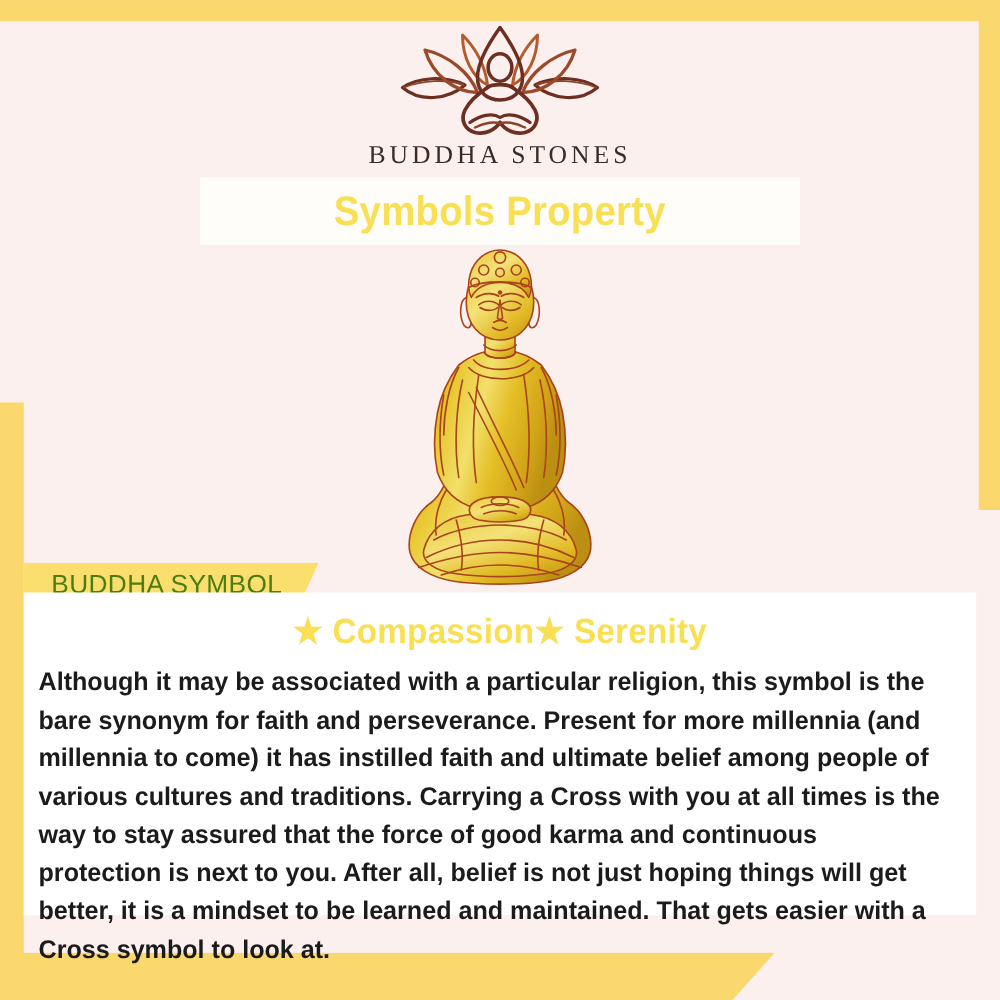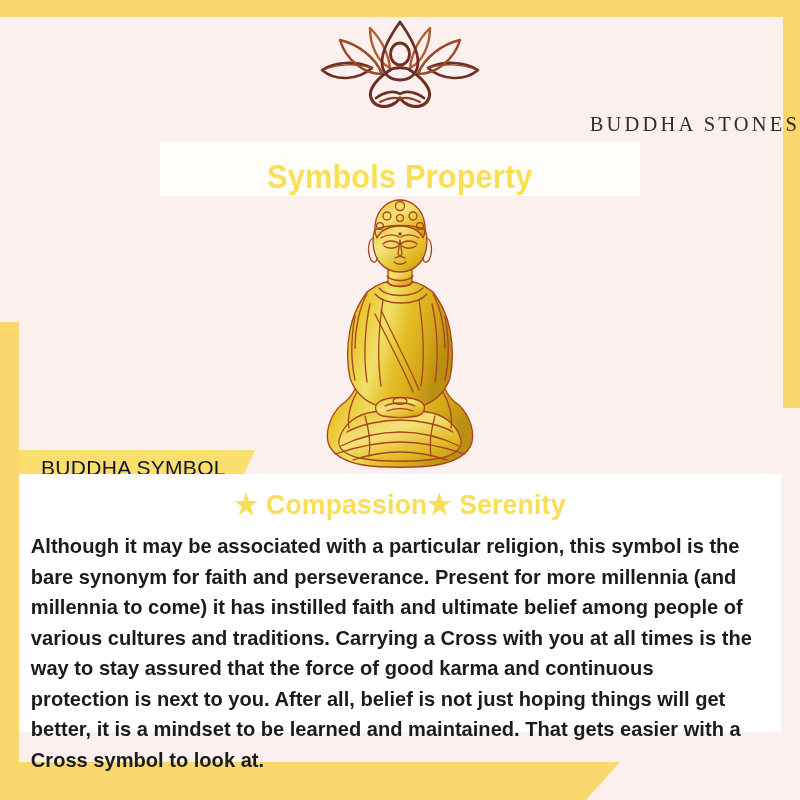--- a/index.html
+++ b/index.html
@@ -66,21 +66,21 @@
     height: 781px;
     background: #fbf0ee;
   }
 
   
   .logo-wrap {
     position: absolute;
     left: 0;
     top: 18px;
     width: 800px;
-    text-align: right;
+    text-align: center;
   }
   .logo-mark {
     display: block;
     margin: 0 auto;
     width: 172px;
     height: 92px;
   }
   .logo-word {
     display: block;
     margin-top: 3px;
@@ -93,21 +93,21 @@
 
   
   .title-banner {
     position: absolute;
     left: 160px;
     top: 142px;
     width: 480px;
     height: 54px;
     background: #fffdfa;
     display: flex;
-    align-items: flex-end;
+    align-items: center;
     justify-content: center;
   }
   .title-text {
     font-family: "Liberation Sans Narrow", "Liberation Sans", sans-serif;
     font-weight: 700;
     font-size: 33px;
     color: #f8df53;
     letter-spacing: 0.2px;
     transform: scaleX(0.93);
     white-space: nowrap;
@@ -139,21 +139,21 @@
     height: 35px;
     background: #fbdf6e;
     clip-path: polygon(0 0, 100% 0, calc(100% - 16px) 100%, 0 100%);
     display: flex;
     align-items: center;
   }
   .ribbon-text {
     padding-left: 22px;
     font-family: "Liberation Sans Narrow", "Liberation Sans", sans-serif;
     font-size: 21px;
-    color: #0f172a;
+    color: #4d7c0f;
     letter-spacing: 0.3px;
     font-weight: 400;
     white-space: nowrap;
   }
 
   
   .content-panel {
     position: absolute;
     left: 19px;
     top: 474px;

